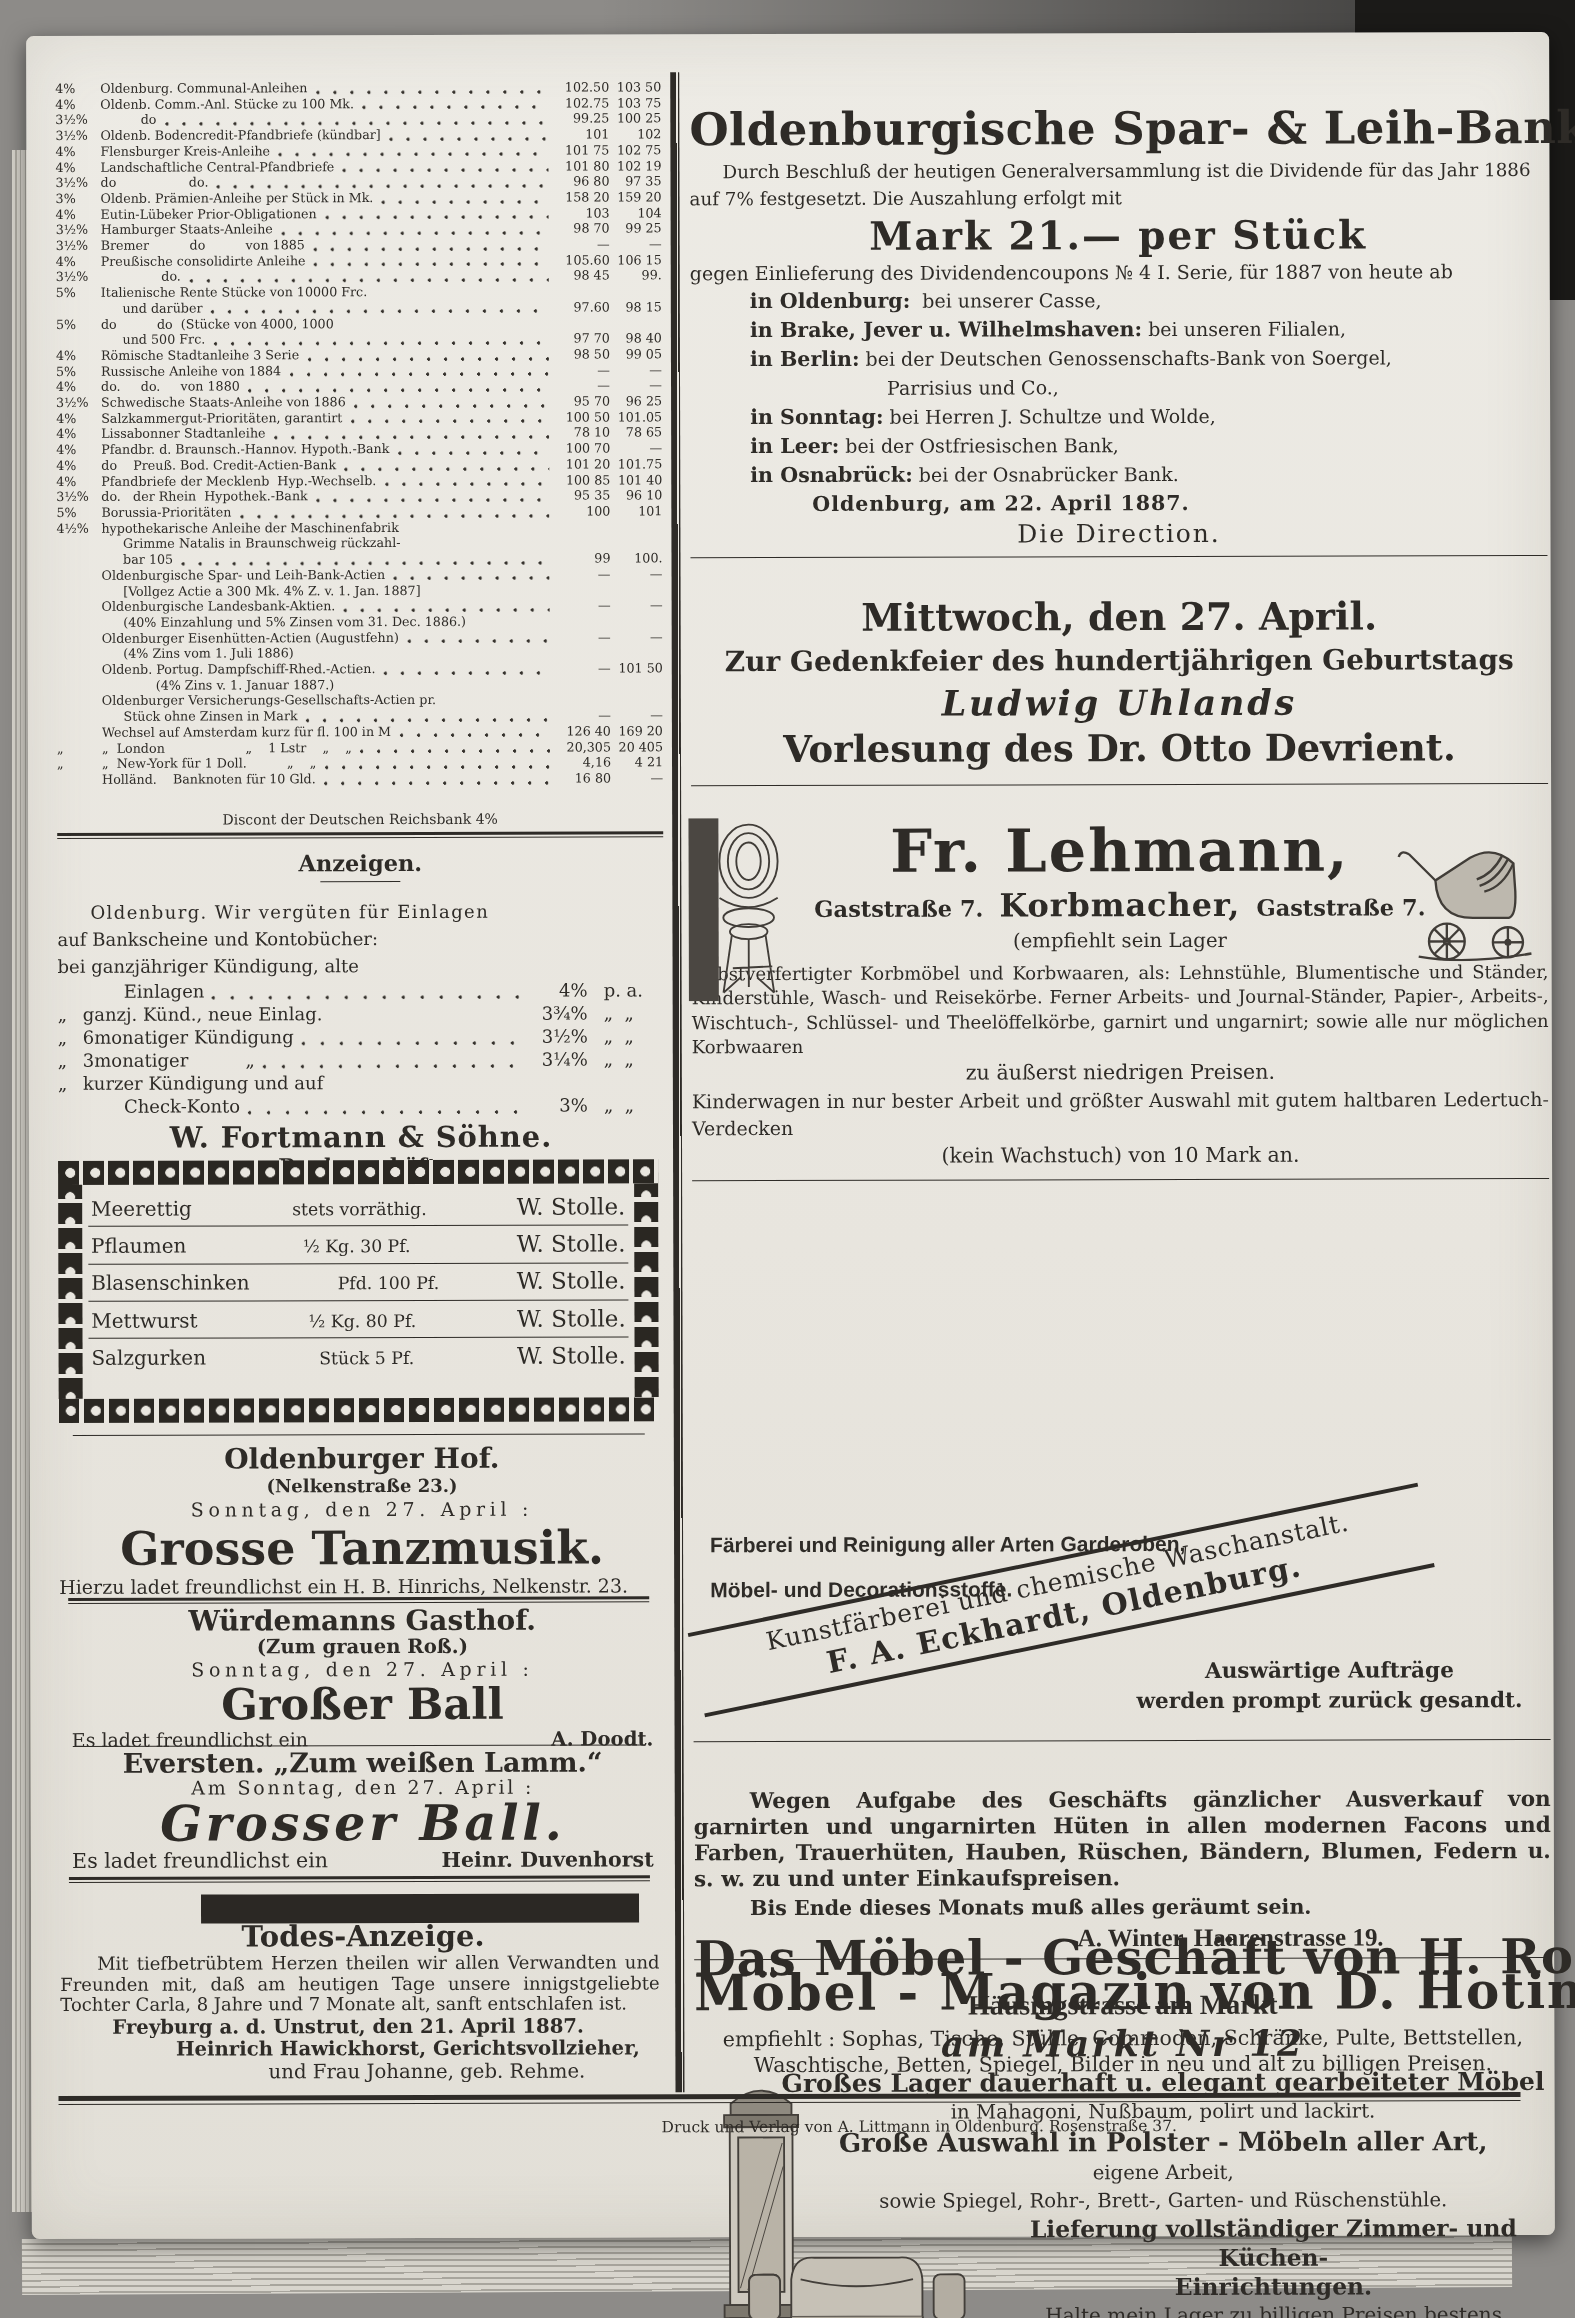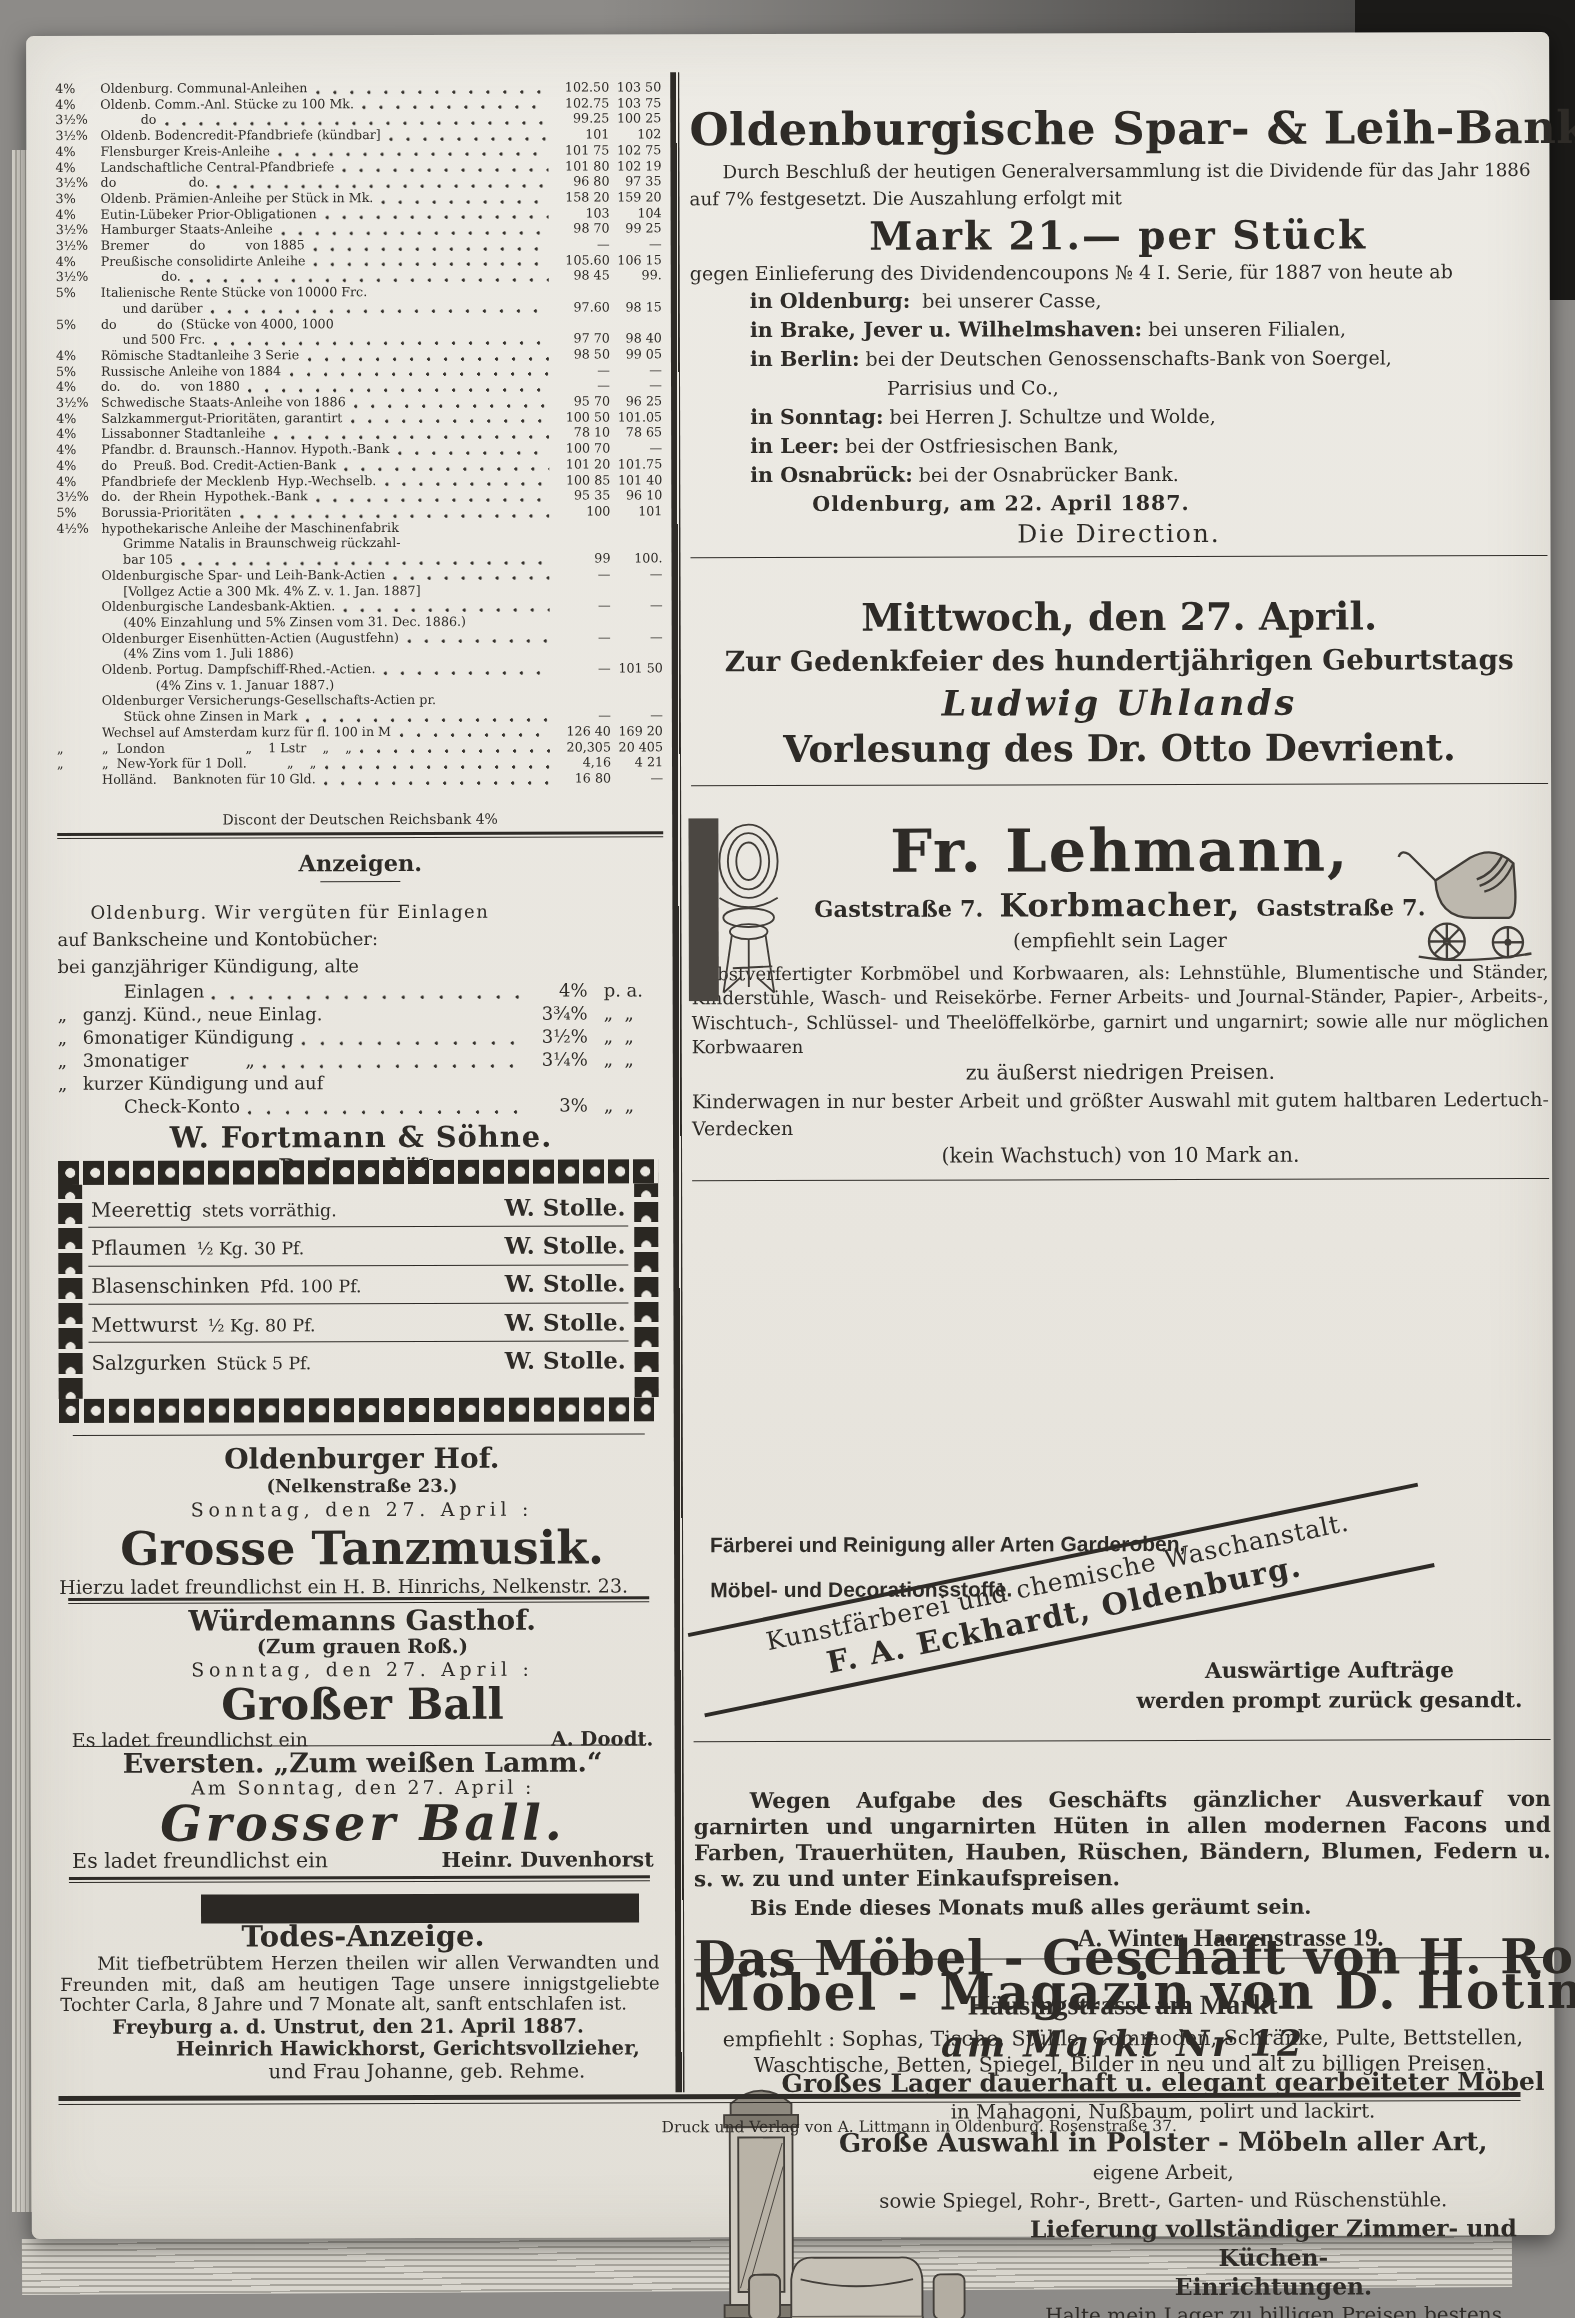--- a/index.html
+++ b/index.html
@@ -63,22 +63,22 @@
   .chain-top{top:0}.chain-bottom{bottom:0}
   .chain-left,.chain-right{position:absolute;top:24.4px;bottom:24.4px;width:24.4px;
        background-image:radial-gradient(circle at 12.2px 12.2px,#e9e6df 4.7px,transparent 5.2px),
                         repeating-linear-gradient(0deg,#2a2722 0 20.6px,#e9e6df 20.6px 25px);
        background-size:24.4px 25px,100% 100%;}
   .chain-left{left:0}.chain-right{right:0}
   .stolle-rows{position:absolute;left:30px;right:30px;top:29px;bottom:29px;}
   .stolle-row{display:flex;align-items:baseline;padding:4.7px 2.8px 5.6px;border-bottom:1.4px solid #2e2b27;}
   .stolle-row:last-child{border-bottom:none;}
   .stolle-item{font-weight:normal;font-size:20px;margin-right:10.3px;white-space:nowrap;}
-  .stolle-detail{font-size:17.3px;flex:1;}
-  .stolle-seller{font-weight:bold;font-size:23px;white-space:nowrap;}
+  .stolle-detail{font-size:17.3px;flex:1;text-align:center;}
+  .stolle-seller{font-weight:normal;font-size:23px;white-space:nowrap;}
   
   .ev-title{font-size:28px;line-height:31px;font-weight:bold;text-align:center;}
   .ev-addr{font-size:18px;line-height:23.4px;text-align:center;font-weight:bold;}
   .ev-date{font-size:19px;line-height:24.4px;text-align:center;letter-spacing:4.7px;}
   .ev-big{font-size:46px;line-height:52px;font-weight:bold;text-align:center;}
   .ev-invite{font-size:19px;line-height:24.4px;}
   .ev-row{display:flex;justify-content:space-between;align-items:baseline;font-size:19.7px;line-height:25px;padding:0 12.2px;}
   .ev-host{font-weight:bold;}
   .black-bar{margin-top:11.2px;margin-left:141px;width:438px;height:29px;background:#2b2824;}
   .todes-title{font-size:29px;line-height:33px;font-weight:bold;text-align:center;}

